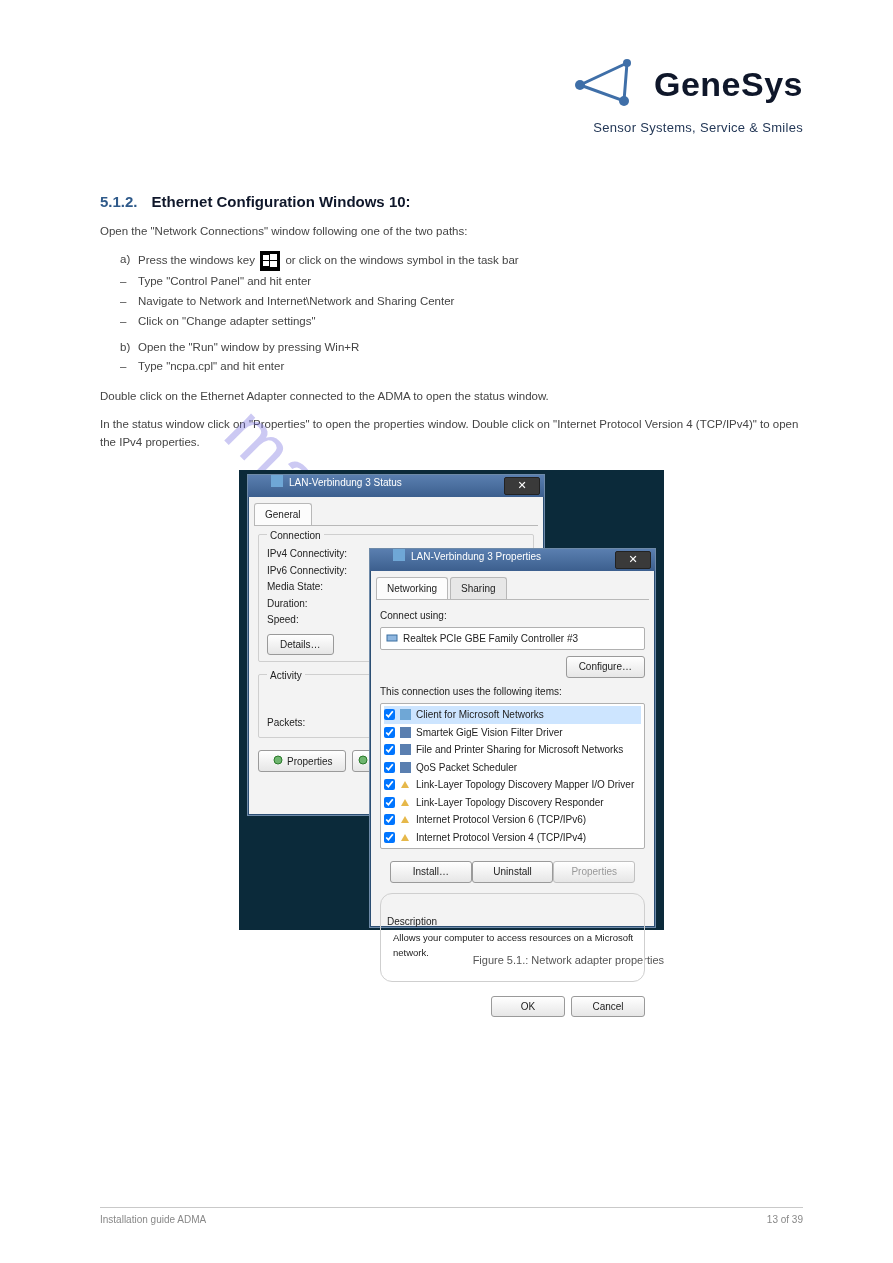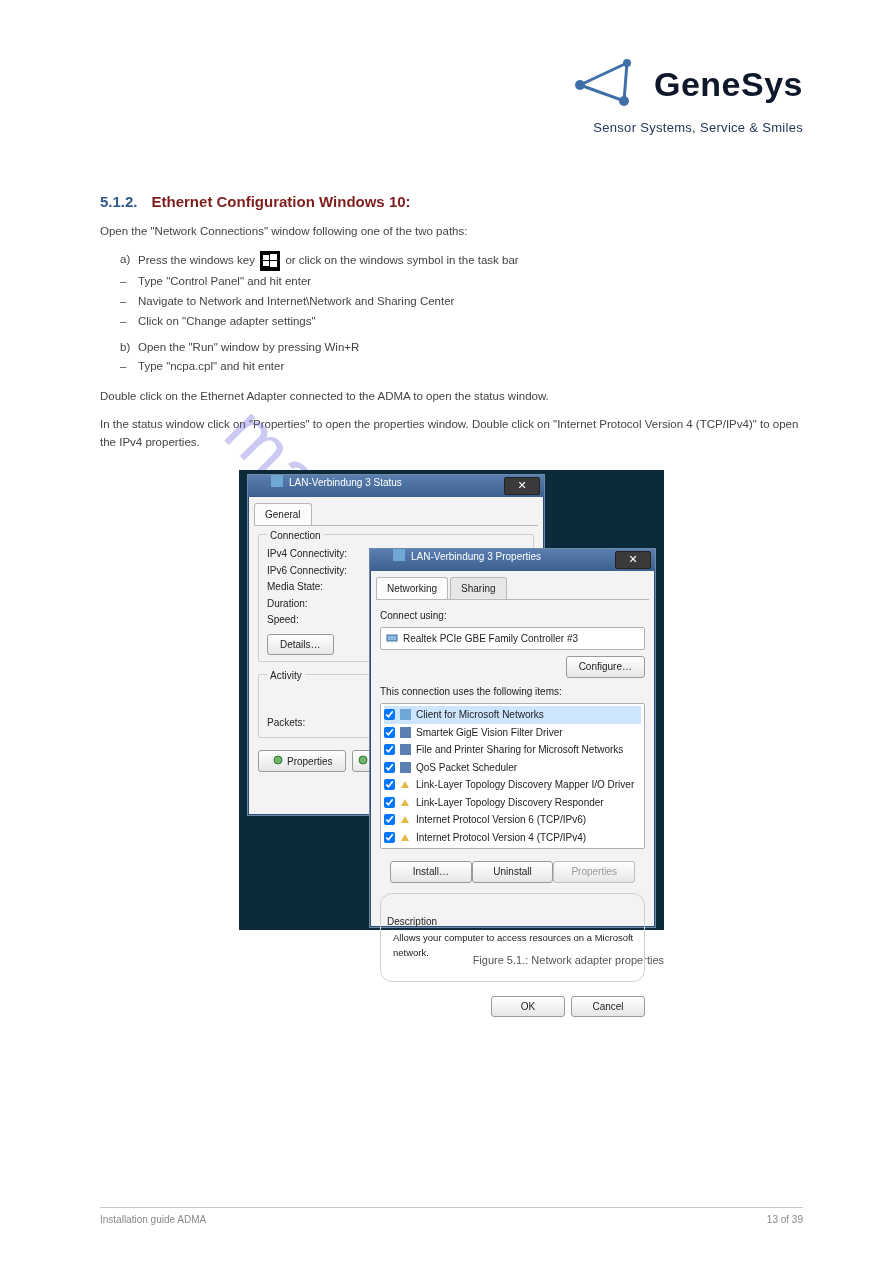--- a/index.html
+++ b/index.html
@@ -38,21 +38,21 @@
     letter-spacing: 0.3px;
   }
   .content { margin-top: 130px; font-size: 11.5px; line-height: 1.55; color: #444; }
   .section-hdr {
     display: flex;
     align-items: center;
     gap: 14px;
     margin-bottom: 10px;
   }
   .sec-num { color: #2f5a8a; font-size: 15px; font-weight: 700; }
-  .sec-title { color: #7f1d1d; font-size: 15px; font-weight: 700; }
+  .sec-title { color: #0f172a; font-size: 15px; font-weight: 700; }
   .para { margin: 3px 0 10px 0; }
   .indent-block { margin-left: 20px; }
   .bullet-row { display:flex; gap:8px; margin: 2px 0; }
   .bullet-dash { width: 10px; flex:none; }
   .win-icon {
     display:inline-block; width:20px; height:20px; background:#000;
     vertical-align:middle; margin: 0 2px; position:relative;
   }
   .win-icon svg { position:absolute; top:3px; left:3px; }
   .figure-wrap {

